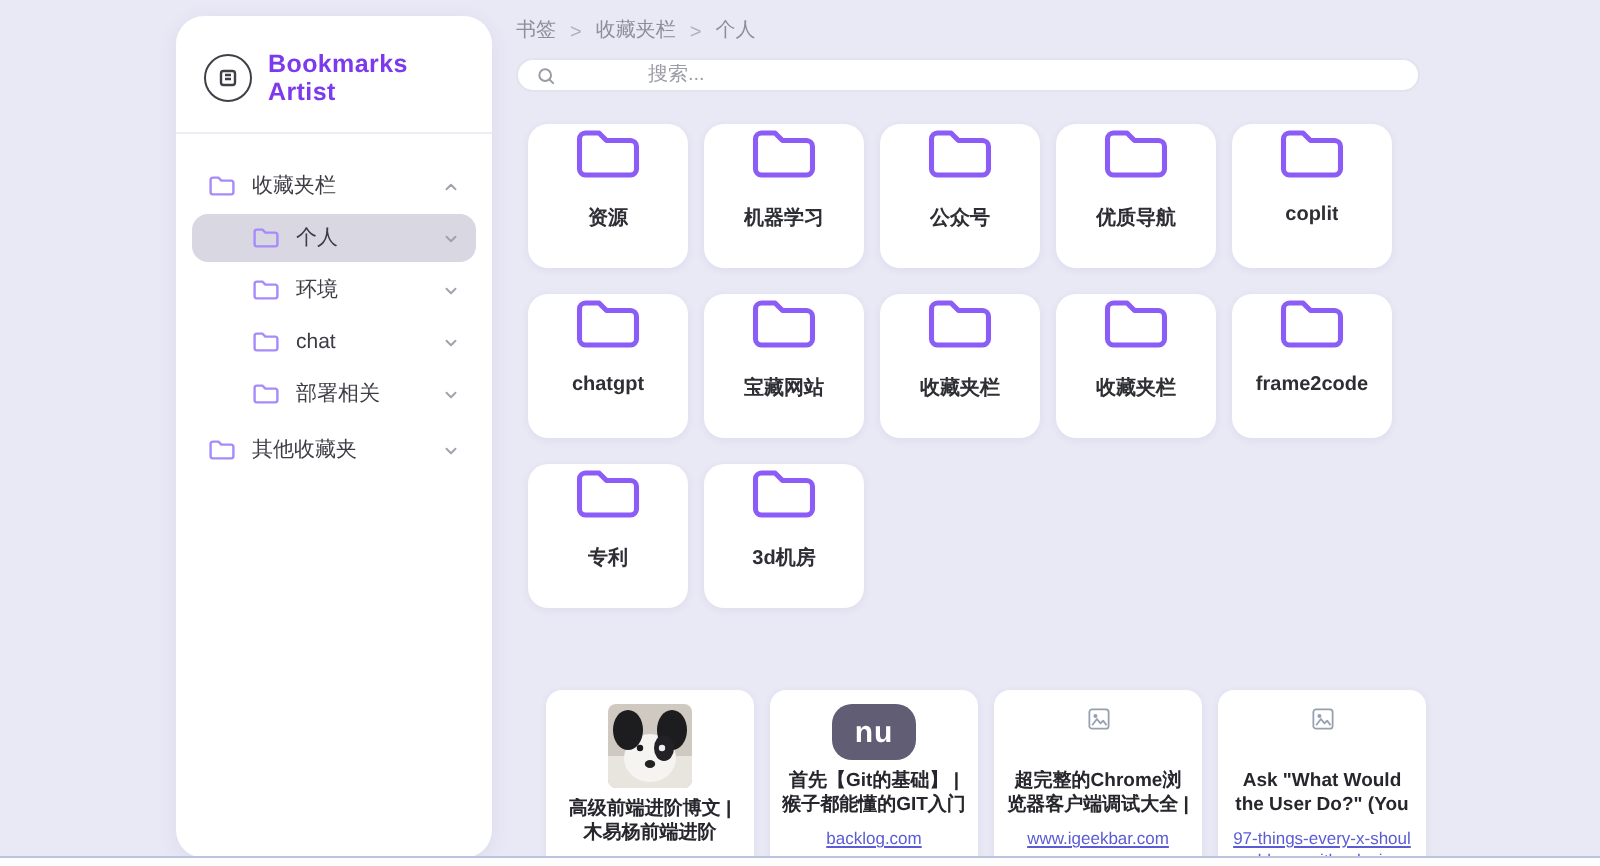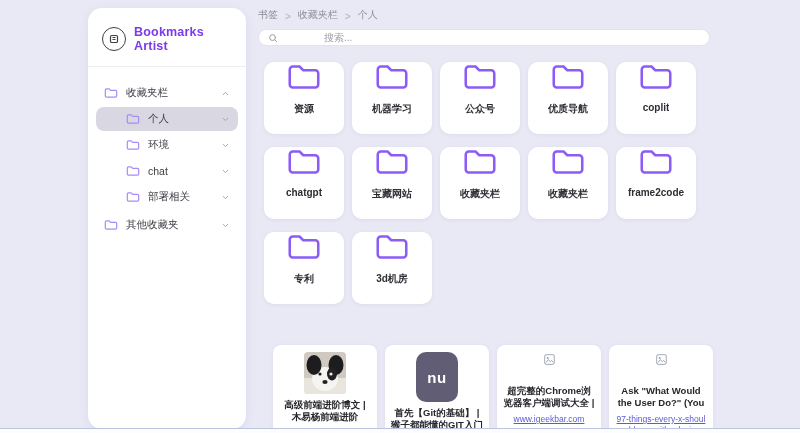--- a/index.html
+++ b/index.html
@@ -47,21 +47,21 @@
   .folder-label{font-size:10px;font-weight:600;color:#2e2e35;max-width:74px;white-space:nowrap;
                 overflow:hidden;text-overflow:ellipsis;}
 
   .bookmark-row{position:absolute;left:273px;top:345px;display:grid;
                 grid-template-columns:repeat(4,104px);gap:8px;}
   .bm-card{background:#fff;border-radius:8px;box-shadow:0 1px 4px rgba(70,70,120,.07);
            height:92px;padding:7px 6px;box-sizing:content-box;display:flex;flex-direction:column;
            align-items:center;cursor:pointer;}
   .thumb{display:flex;align-items:center;justify-content:center;}
   .thumb-dog{width:42px;height:42px;border-radius:4px;overflow:hidden;flex:0 0 auto;}
-  .thumb-nu{width:42px;height:50px;border-radius:10px;background:#615d74;flex:0 0 auto;}
+  .thumb-nu{width:42px;height:28px;border-radius:10px;background:#615d74;flex:0 0 auto;}
   .nu-text{color:#fff;font-weight:700;font-size:15px;letter-spacing:.5px;}
   .thumb-broken{height:26px;align-items:flex-start;padding-top:2px;flex:0 0 auto;}
   .bm-title{margin-top:5px;font-size:9.5px;font-weight:600;color:#26262c;line-height:1.3;
             text-align:center;max-height:26px;overflow:hidden;}
   .bm-link{margin-top:3px;font-size:8.5px;color:#5b5bd6;text-decoration:underline;
            text-align:center;word-break:break-all;line-height:1.3;}
 
   .bottom-edge{position:absolute;left:0;bottom:0;width:800px;height:4px;background:#fdfdfe;
                border-top:1px solid #bac3e0;}
 </style>

